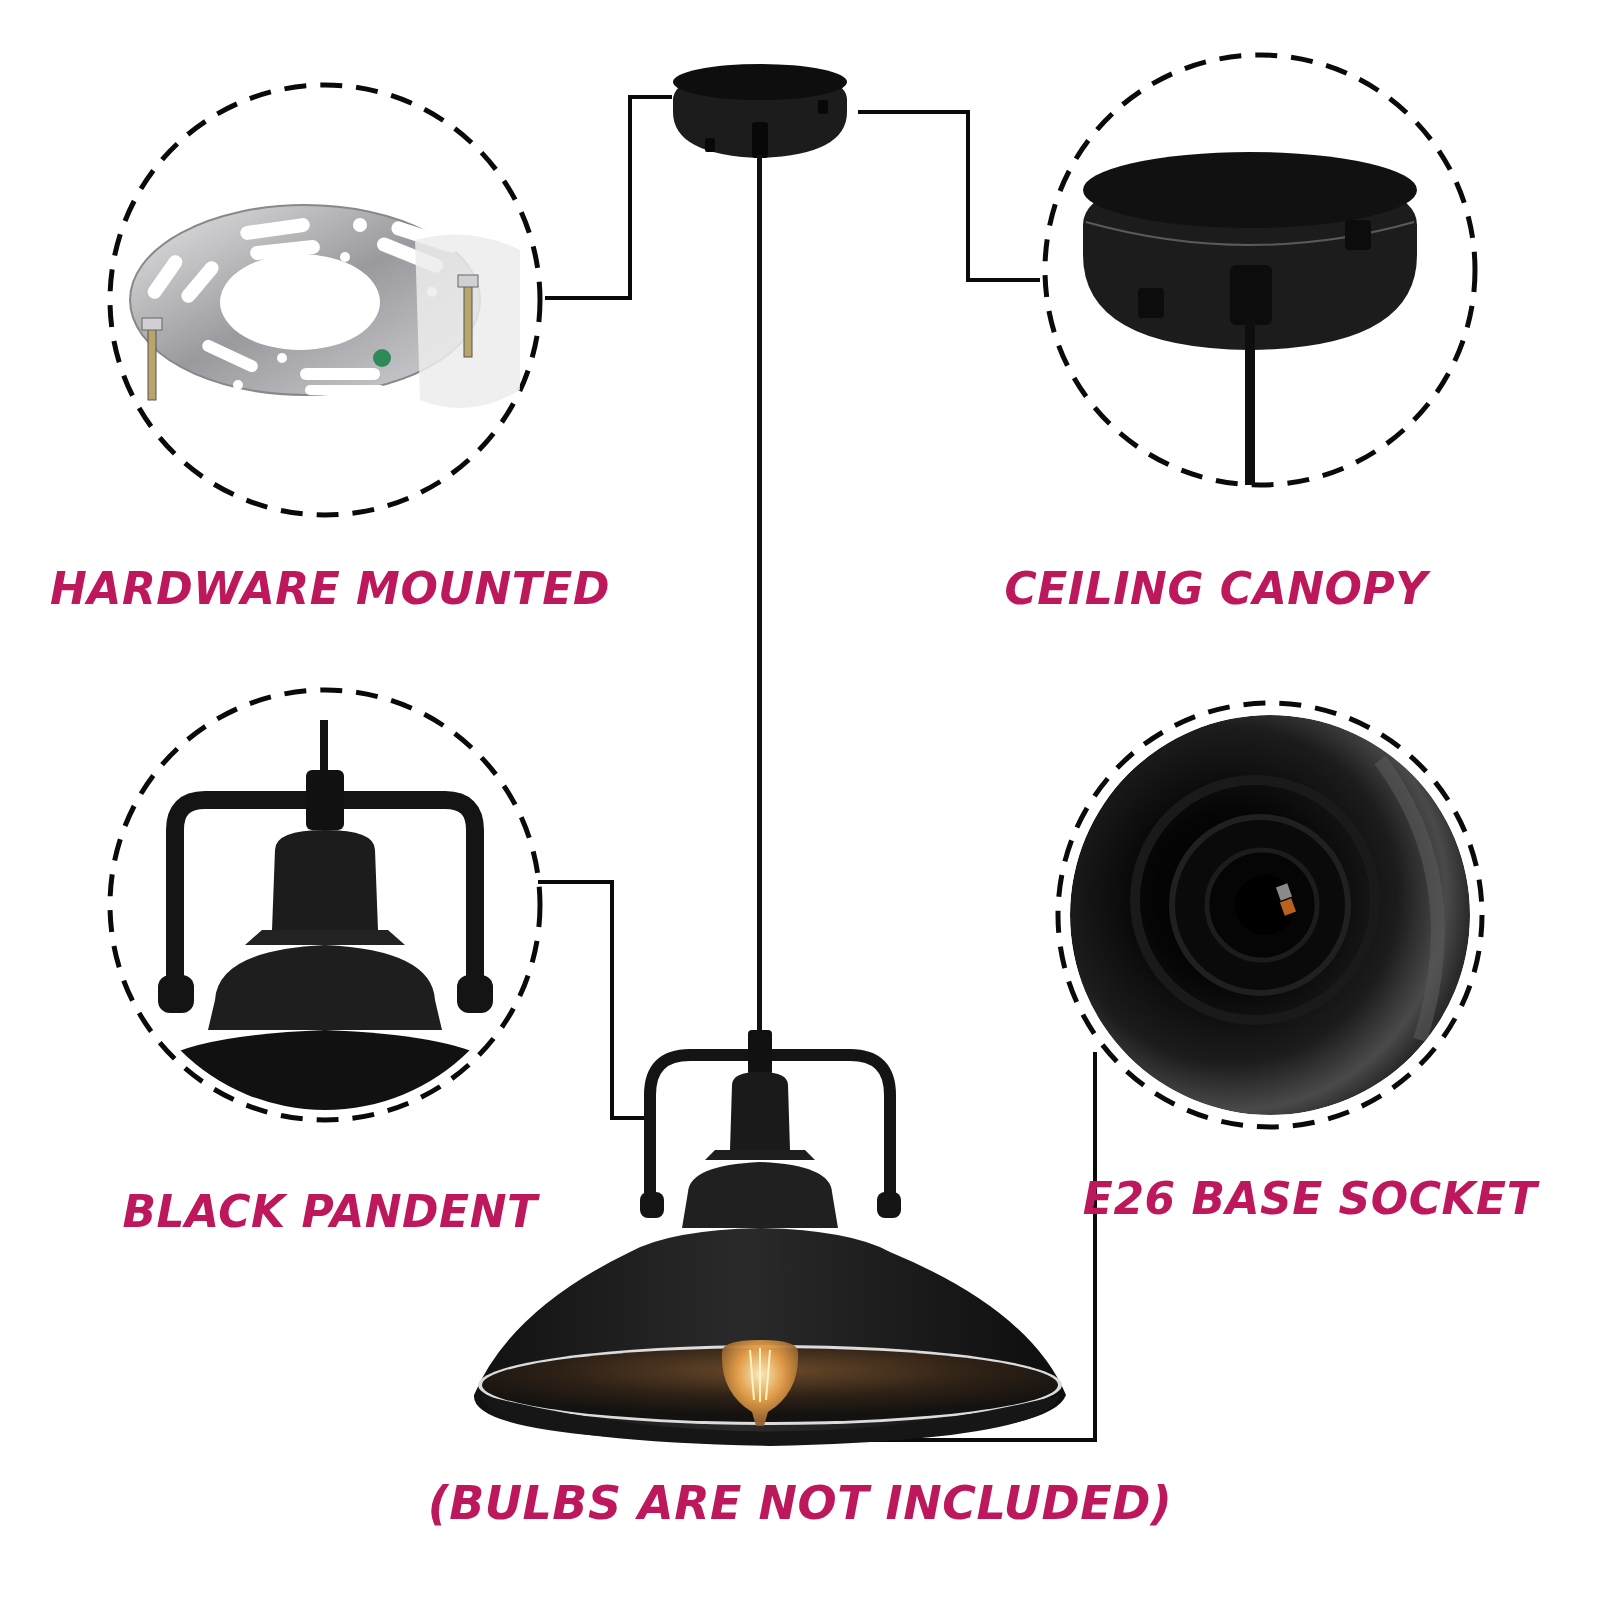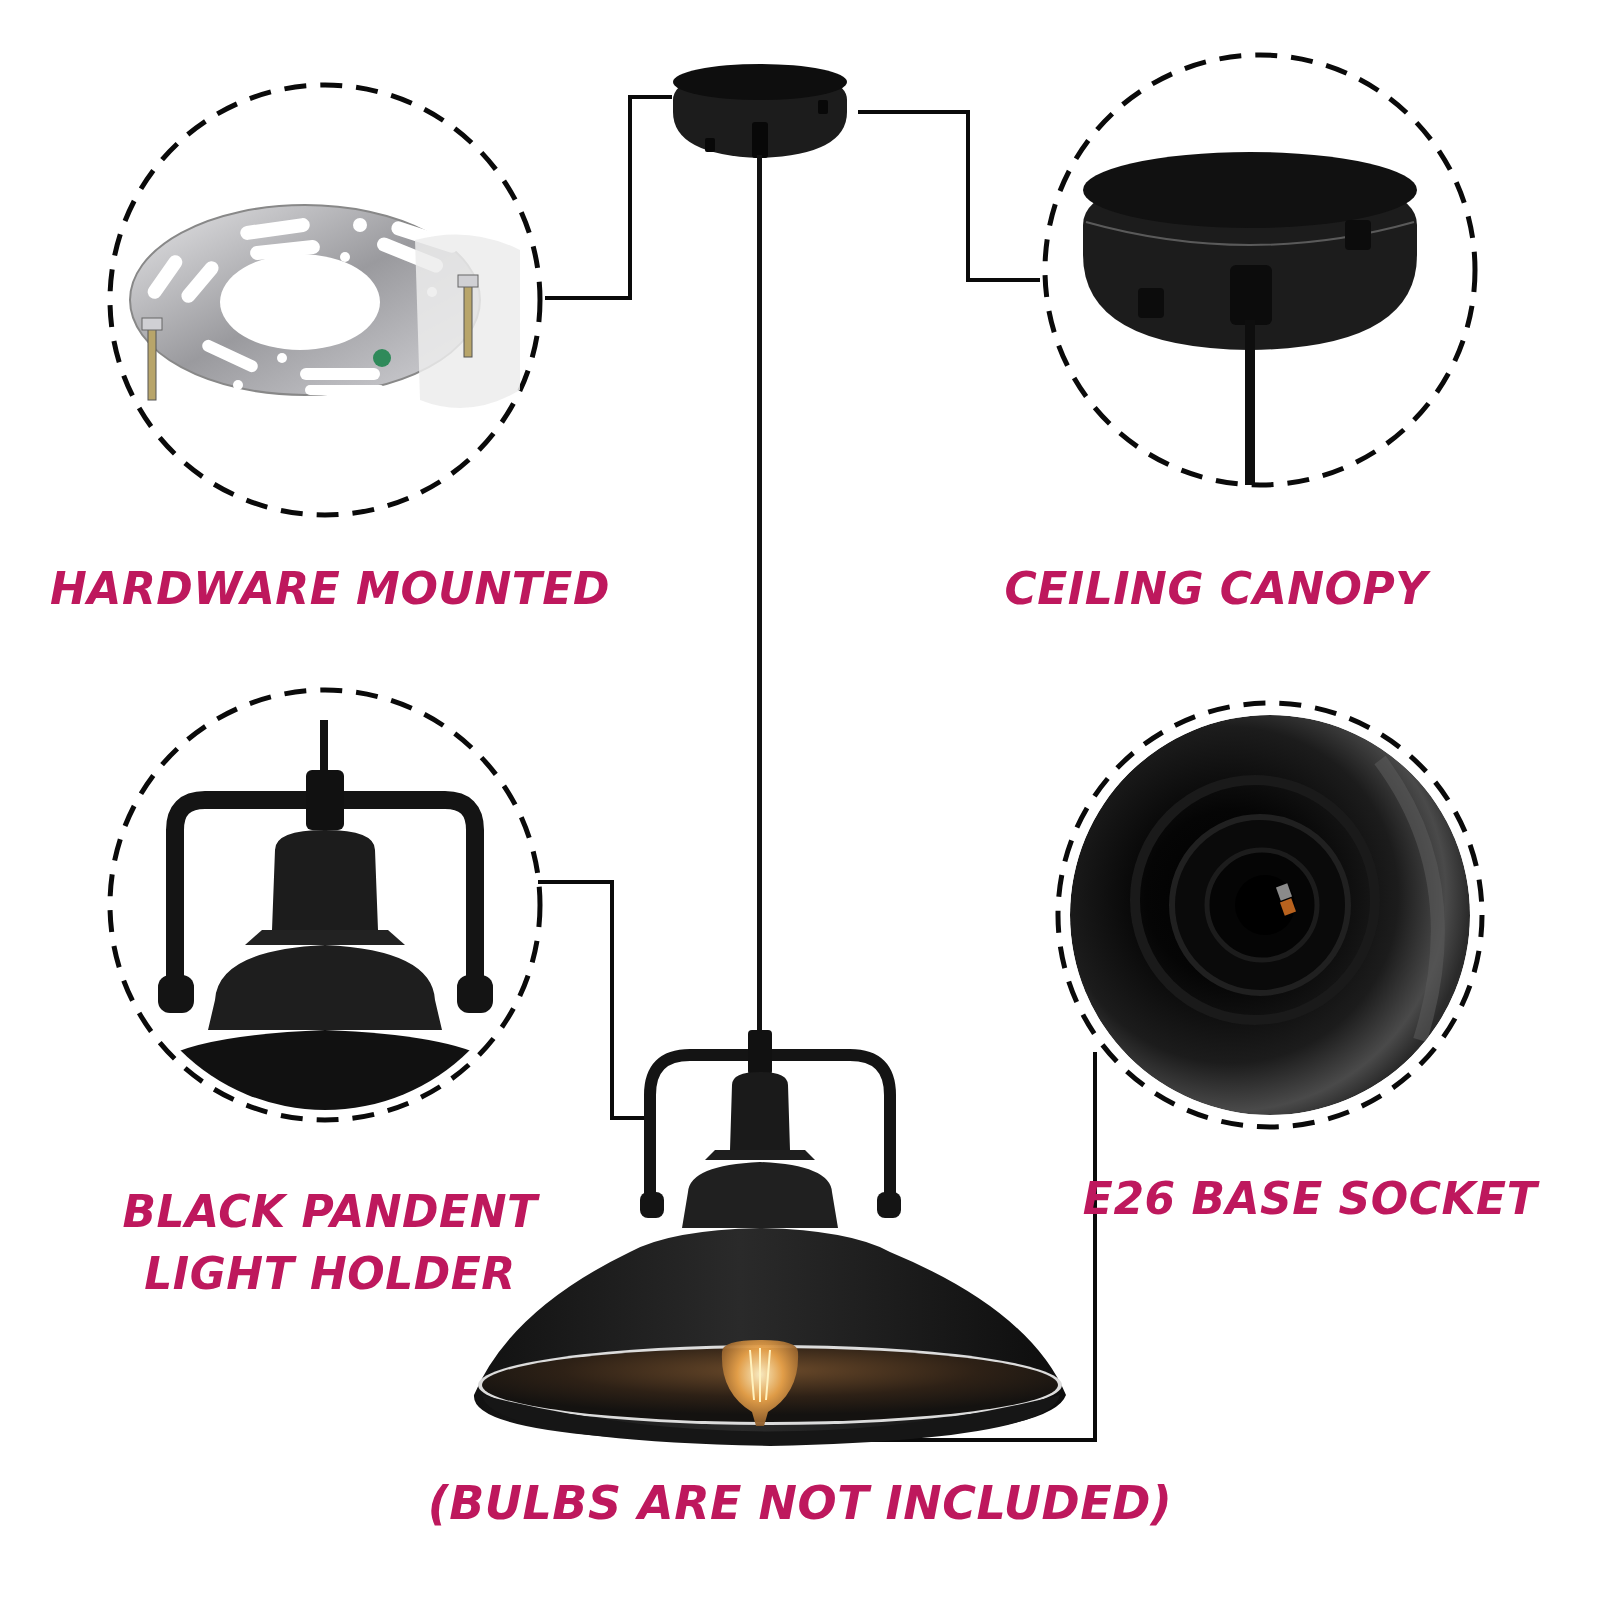--- a/index.html
+++ b/index.html
@@ -168,20 +168,19 @@
 </svg>
 
 <div class="label" id="lbl-bracket">
   <span>HARDWARE MOUNTED</span>
 </div>
 <div class="label" id="lbl-canopy">
   <span>CEILING CANOPY</span>
 </div>
 <div class="label" id="lbl-holder">
   <span>BLACK PANDENT</span>
-  <span>LIGHT HOLDER</span>
 </div>
 <div class="label" id="lbl-socket">
   <span>E26 BASE SOCKET</span>
 </div>
 <div class="label" id="lbl-footer">
   <span>(BULBS ARE NOT INCLUDED)</span>
 </div>
 
 </body></html>

